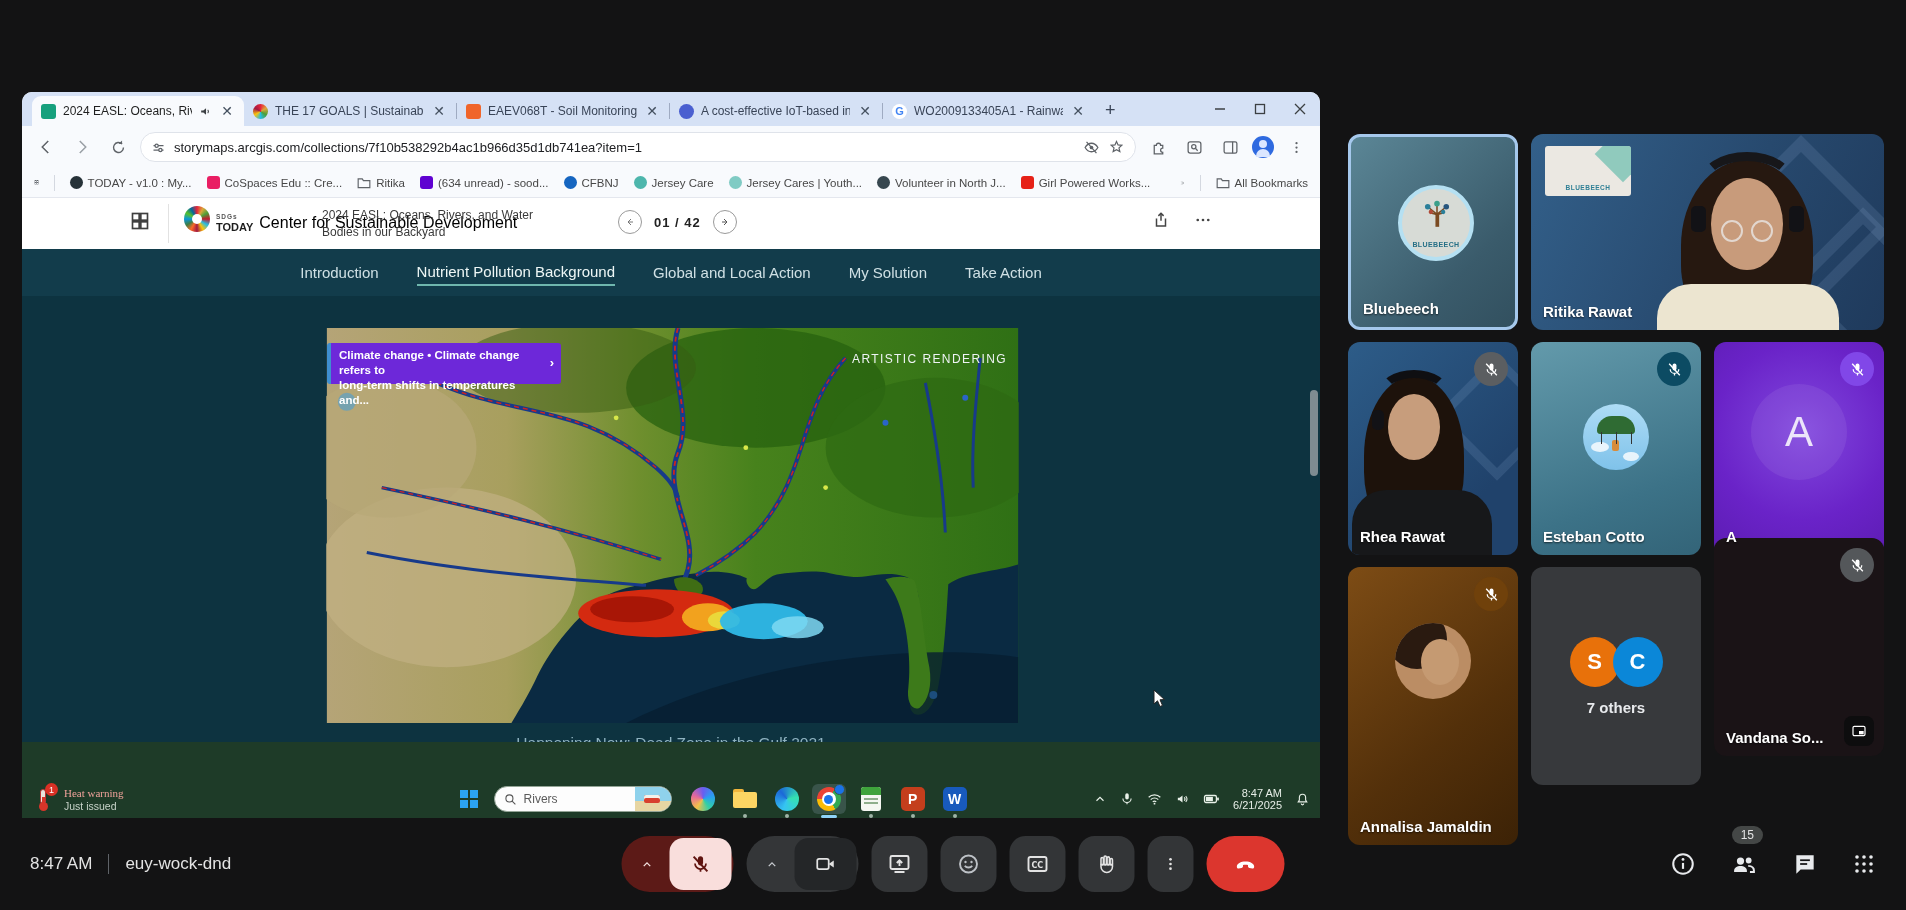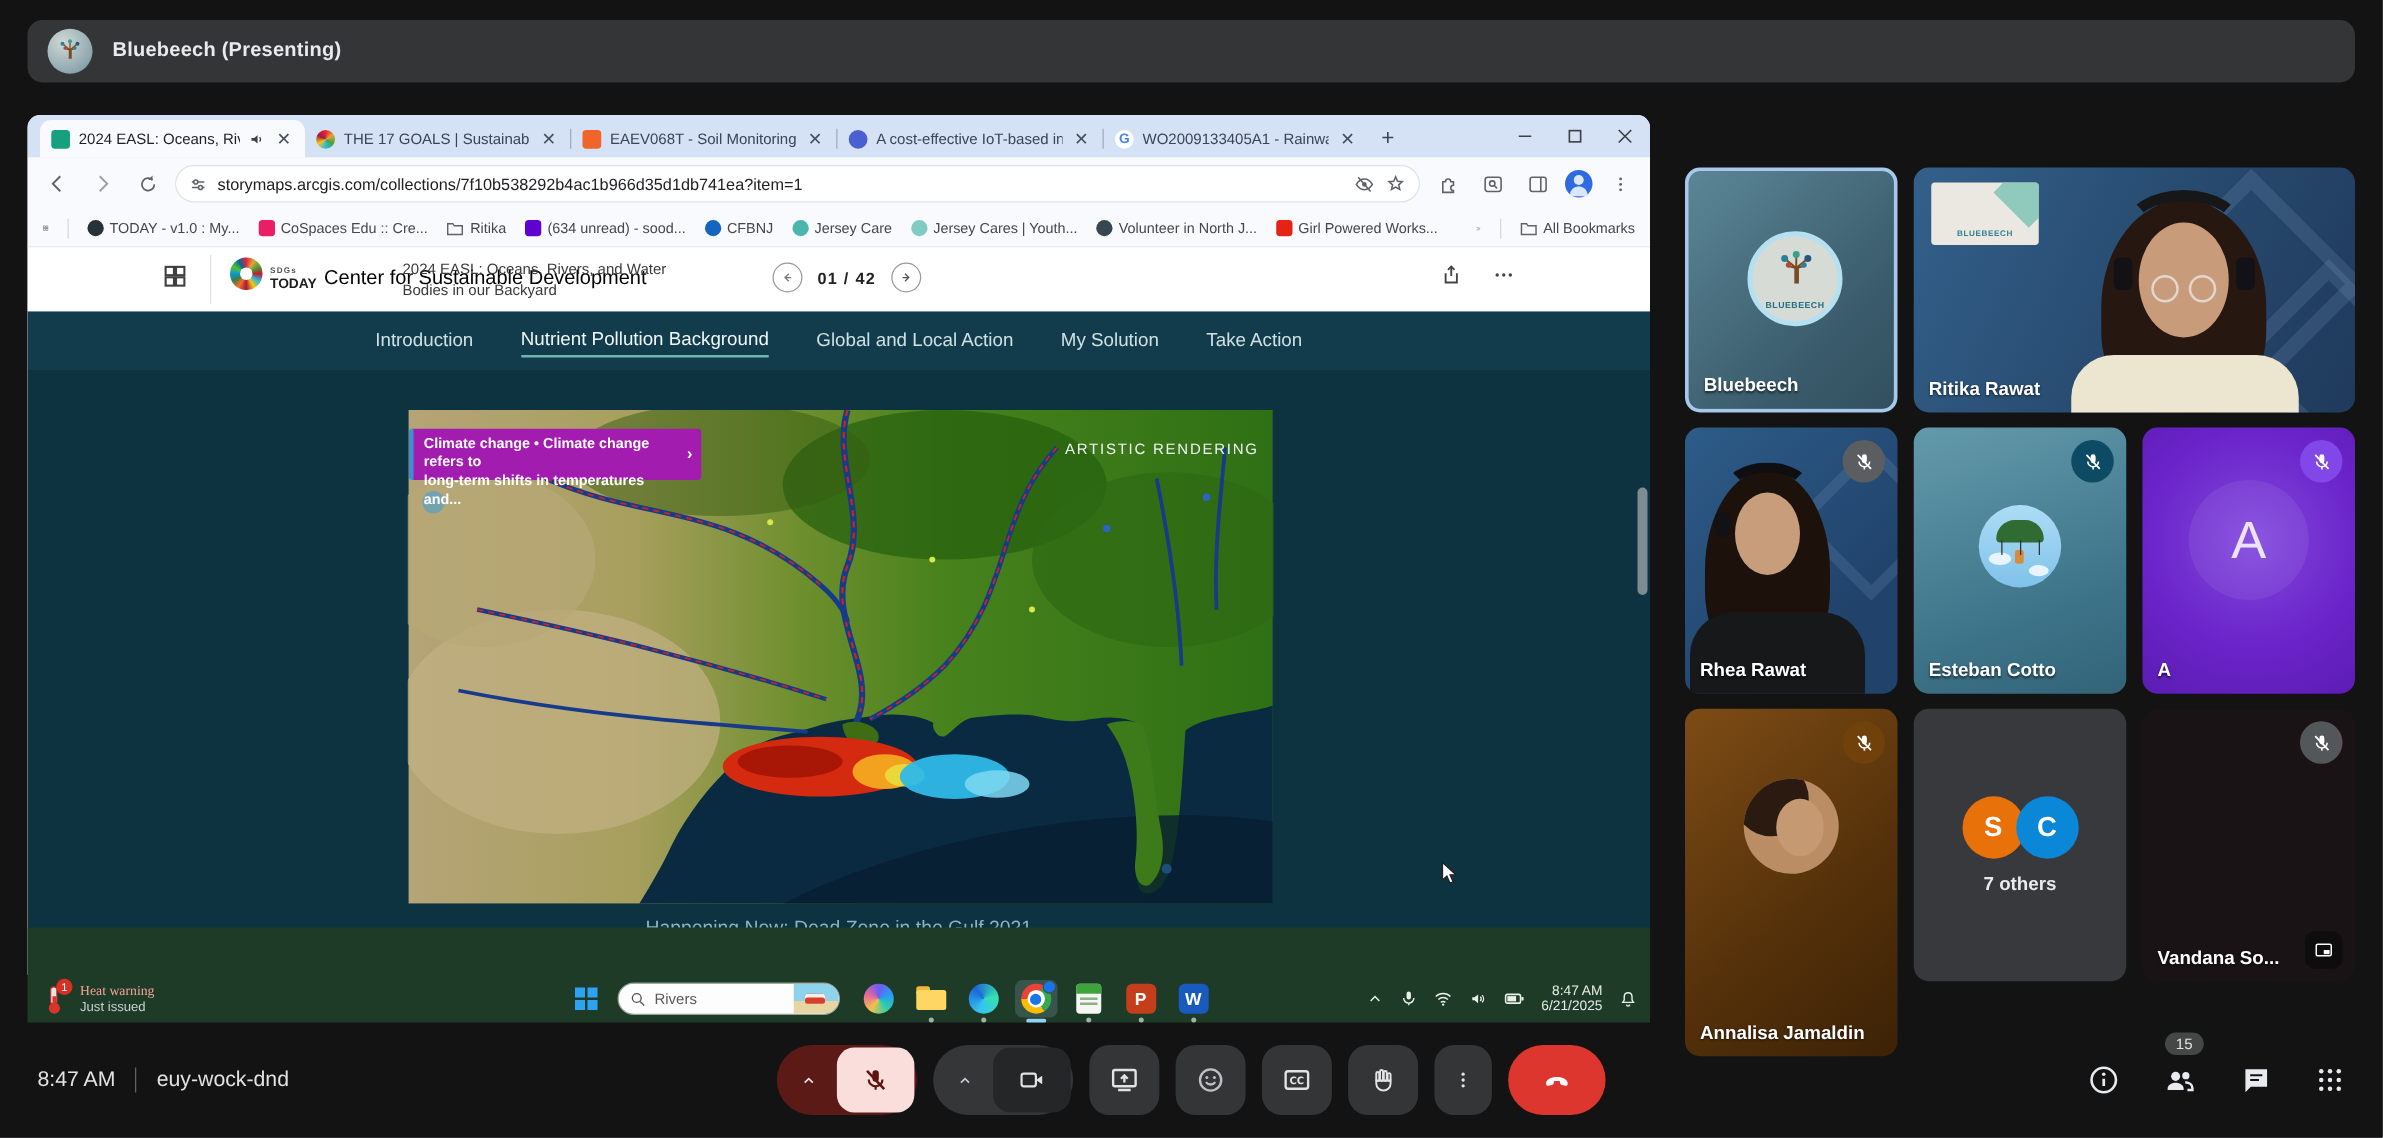--- a/index.html
+++ b/index.html
@@ -70,21 +70,21 @@
   .sm-share { position:absolute; right:150px; top:13px; }
   .sm-more { position:absolute; right:108px; top:13px; }
 
   .smnav { height:47px; background:#123c4b; display:flex; align-items:center; justify-content:center;
            gap:38px; font-size:15px; color:#cfe0e4; }
   .smnav .nav-item { padding:4px 0; }
   .smnav .nav-item.active { color:#eef7f6; border-bottom:2px solid #6fb7ae; }
 
   .content { position:relative; height:484px; background:#0d3340; overflow:hidden; }
   .mapwrap { position:absolute; left:304px; top:32px; width:693px; height:395px; overflow:hidden; }
-  .tooltip { position:absolute; left:305px; top:47px; width:234px; height:41px; background:#a21caf;
+  .tooltip { position:absolute; left:305px; top:47px; width:234px; height:41px; background:#6d28d9;
              border-left:4px solid #3e8fd0; border-radius:3px; color:#fff; font-size:11.5px;
              font-weight:700; line-height:15px; padding:5px 20px 5px 8px; }
   .tooltip .chev { position:absolute; right:7px; top:12px; color:#fff; font-size:13px; }
   .art-label { position:absolute; left:830px; top:56px; width:164px; text-align:left;
                color:#eef3f4; font-size:12px; letter-spacing:1.4px; }
   .caption { position:absolute; left:0; right:0; top:438px; text-align:center;
              color:#8fb3c0; font-size:15.5px; }
   .scrollthumb { position:absolute; right:2px; top:94px; width:8px; height:86px; background:#7e8b91; border-radius:4px; }
   .cursor { position:absolute; left:1131px; top:393px; }
 
@@ -235,43 +235,29 @@
 
   .t-others { left:183px; top:567px; width:170px; height:218px; background:#37393c;
               display:flex; flex-direction:column; align-items:center; justify-content:center; gap:12px; }
   .oth-row { display:flex; }
   .oth { width:50px; height:50px; border-radius:50%; display:flex; align-items:center;
          justify-content:center; color:#fff; font-size:22px; font-weight:700; }
   .oth.s { background:#e8710a; }
   .oth.c { background:#0b87d8; margin-left:-7px; }
   .oth-label { color:#e8eaed; font-size:15px; font-weight:700; }
 
-  .t-vandana { left:366px; top:567px; width:170px; height:218px; background:#1a1316; }
+  .t-vandana { left:366px; top:538px; width:170px; height:218px; background:#1a1316; }
   .pipbtn { position:absolute; right:10px; bottom:10px; width:30px; height:30px; border-radius:8px;
             background:#0d0d0e; display:flex; align-items:center; justify-content:center; z-index:6; }
 </style>
 </head>
 <body>
 
 <div class="stage">
 
-  <div class="topbar">
-    <div class="tb-avatar">
-      <svg width="22" height="22" viewBox="0 0 22 22">
-        <rect x="10" y="9" width="2.4" height="8" fill="#7a4a22"></rect>
-        <path d="M11 10 L5 5 M11 10 L17 5 M11 9 L11 3 M11 10 L7 9 M11 10 L15 9" stroke="#7a4a22" stroke-width="1"></path>
-        <circle cx="5" cy="5" r="1.6" fill="#2a7f9a"></circle>
-          <circle cx="17" cy="5" r="1.6" fill="#27567e"></circle>
-        <circle cx="11" cy="3" r="1.6" fill="#3aa08a"></circle>
-          <circle cx="7" cy="8.4" r="1.3" fill="#b04a38"></circle>
-        <circle cx="15" cy="8.4" r="1.3" fill="#2a7f9a"></circle>
-      </svg>
-    </div>
-    <div class="tb-title">Bluebeech (Presenting)</div>
-  </div>
 
   <div class="screen">
     <div class="browser">
 
       <div class="tabstrip">
         <div class="tab active">
           <span class="fav" style="background:#16a07d"></span>
           <span class="t-title">2024 EASL: Oceans, Rivers, </span>
           <svg width="13" height="13" viewBox="0 0 24 24">
             <path d="M4 10v4h4l5 4V6L8 10z" fill="#3c4043"></path>

